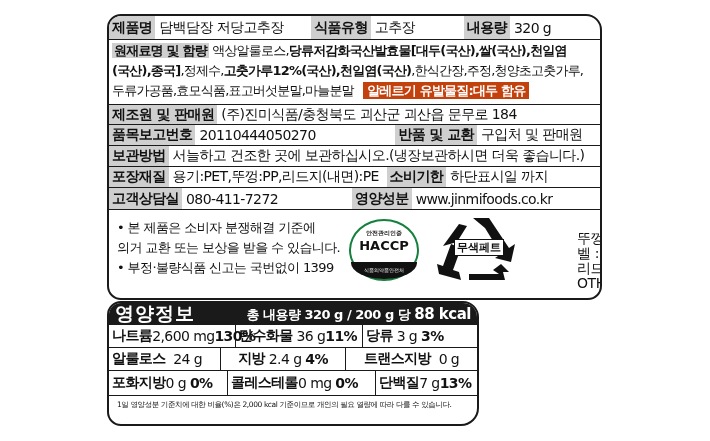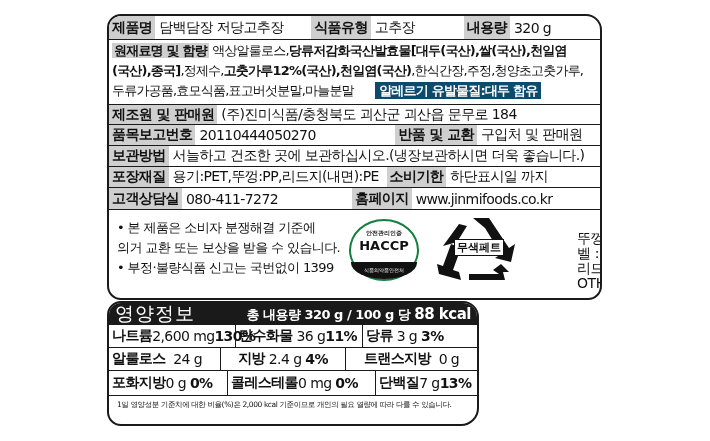--- a/index.html
+++ b/index.html
@@ -5,41 +5,41 @@
   html, body { margin:0; padding:0; background:#ffffff; }
   body { width:710px; height:441px; position:relative; overflow:hidden;
          font-family:"DejaVu Sans", "Liberation Sans", sans-serif; color:#111; }
   .label-box { position:absolute; left:107px; top:14px; width:495px; height:286px;
     border:2px solid #1a1a1a; border-radius:14px 16px 14px 14px; box-sizing:border-box; overflow:hidden; }
   .row { position:absolute; left:0; right:0; border-bottom:1.5px solid #1a1a1a; box-sizing:border-box;
     display:flex; align-items:center; font-size:14px; white-space:nowrap; letter-spacing:-0.6px; }
   .hd { background:#cfcfcf; font-weight:bold; padding:0 3px; height:100%; display:flex; align-items:center; }
   .val { padding:0 4px; }
   .b { font-weight:bold; }
-  .allergy { background:#0c4a6e; color:#fff; font-weight:bold; padding:1px 4px; margin-left:18px; }
+  .allergy { background:#c2410c; color:#fff; font-weight:bold; padding:1px 4px; margin-left:6px; }
   .ingr { position:absolute; left:0; right:0; top:24px; height:65px; border-bottom:1.5px solid #1a1a1a;
     font-size:13px; line-height:20px; padding:1px 3px; box-sizing:border-box; letter-spacing:-0.8px; }
   .ingr .line { white-space:nowrap; }
   .footer { position:absolute; left:0; right:0; top:212px; bottom:0; }
   .notice { position:absolute; left:8px; top:6px; font-size:13px; line-height:20px; letter-spacing:-0.6px; }
   .haccp { position:absolute; left:240px; top:7px; width:70px; height:62px; border:2px solid #15803d; border-radius:50%;
     box-sizing:border-box; text-align:center; }
   .haccp .top { font-size:6px; font-weight:bold; margin-top:8px; }
   .haccp .mid { font-size:13px; font-weight:bold; margin-top:0; }
   .haccp .bot { position:absolute; left:0; right:0; bottom:0; height:17px; background:#111; color:#fff; font-size:5px;
     line-height:17px; border-radius:0 0 35px 35px / 0 0 17px 17px; }
   .recycle { position:absolute; left:320px; top:2px; width:90px; height:70px; }
   .recycle-text { position:absolute; left:345px; top:27px; background:#fff; border:1px solid #111;
      font-size:11px; font-weight:bold; padding:0 2px; }
   .recycle-info { position:absolute; left:420px; top:19px; font-size:14px; line-height:15px; letter-spacing:-0.4px;margin-left:48px; }
   .nut { position:absolute; left:107px; top:301px; width:372px; height:125px; border:2px solid #1a1a1a;
     border-radius:14px 16px 18px 14px; box-sizing:border-box; overflow:hidden; }
   .nut-head { position:absolute; left:0; right:0; top:0; height:22px; background:#1a1a1a; color:#fff;
     display:flex; align-items:center; white-space:nowrap; }
-  .nut-title { font-size:19px; font-weight:normal; padding-left:6px; letter-spacing:1px; }
+  .nut-title { font-size:19px; font-weight:bold; padding-left:6px; letter-spacing:1px; }
   .nut-summary { font-size:13px; font-weight:bold; margin-left:auto; padding-right:6px; letter-spacing:-0.5px; }
   .nut-summary .kcal { font-size:15px; }
   .nrow { position:absolute; left:0; right:0; height:23px; display:flex; border-bottom:1.5px solid #1a1a1a; box-sizing:border-box; }
   .ncell { border-right:1.5px solid #1a1a1a; display:flex; align-items:center; font-size:14px; white-space:nowrap;
     padding:0 3px; box-sizing:border-box; letter-spacing:-0.6px; }
   .ncell:last-child { border-right:none; }
   .ncell .nm { font-weight:bold; }
   .nfoot { position:absolute; left:0; right:0; top:96px; font-size:7.5px; padding-left:8px; white-space:nowrap; letter-spacing:-0.4px; line-height:14px; }
 </style>
 </head>
@@ -85,21 +85,21 @@
   </div>
   <div class="row" style="top:151px;height:21px;">
     <span class="hd">포장재질</span>
     <span class="val" style="width:210px">용기:PET,뚜껑:PP,리드지(내면):PE</span>
     <span class="hd">소비기한</span>
     <span class="val">하단표시일 까지</span>
   </div>
   <div class="row" style="top:172px;height:22px;">
     <span class="hd">고객상담실</span>
     <span class="val" style="width:162px">080-411-7272</span>
-    <span class="hd">홈페이지</span>
+    <span class="hd">영양성분</span>
     <span class="val">www.jinmifoods.co.kr</span>
   </div>
 
   <div class="footer" style="top:196px;">
     <div class="notice">
       <div>• 본 제품은 소비자 분쟁해결 기준에</div>
       <div>의거 교환 또는 보상을 받을 수 있습니다.</div>
       <div>• 부정·불량식품 신고는 국번없이 1399</div>
     </div>
     <div class="haccp">
@@ -118,21 +118,21 @@
       <div>뚜껑,라벨 : PP</div>
       <div>리드 : OTHER</div>
     </div>
   </div>
 </div>
 
 <div class="nut">
   <div class="nut-head">
     <span class="nut-title">영양정보</span>
     <span class="nut-summary">
-      <span>총 내용량 320 g / 100 g 당</span>
+      <span>총 내용량 320 g / 200 g 당</span>
       <span class="kcal">88 kcal</span>
     </span>
   </div>
 
   <div class="nrow" style="top:22px;">
     <div class="ncell" style="width:127px;">
       <span class="nm">나트륨</span>
         <span>2,600 mg</span>
         <span class="b">130%</span>
     </div>

